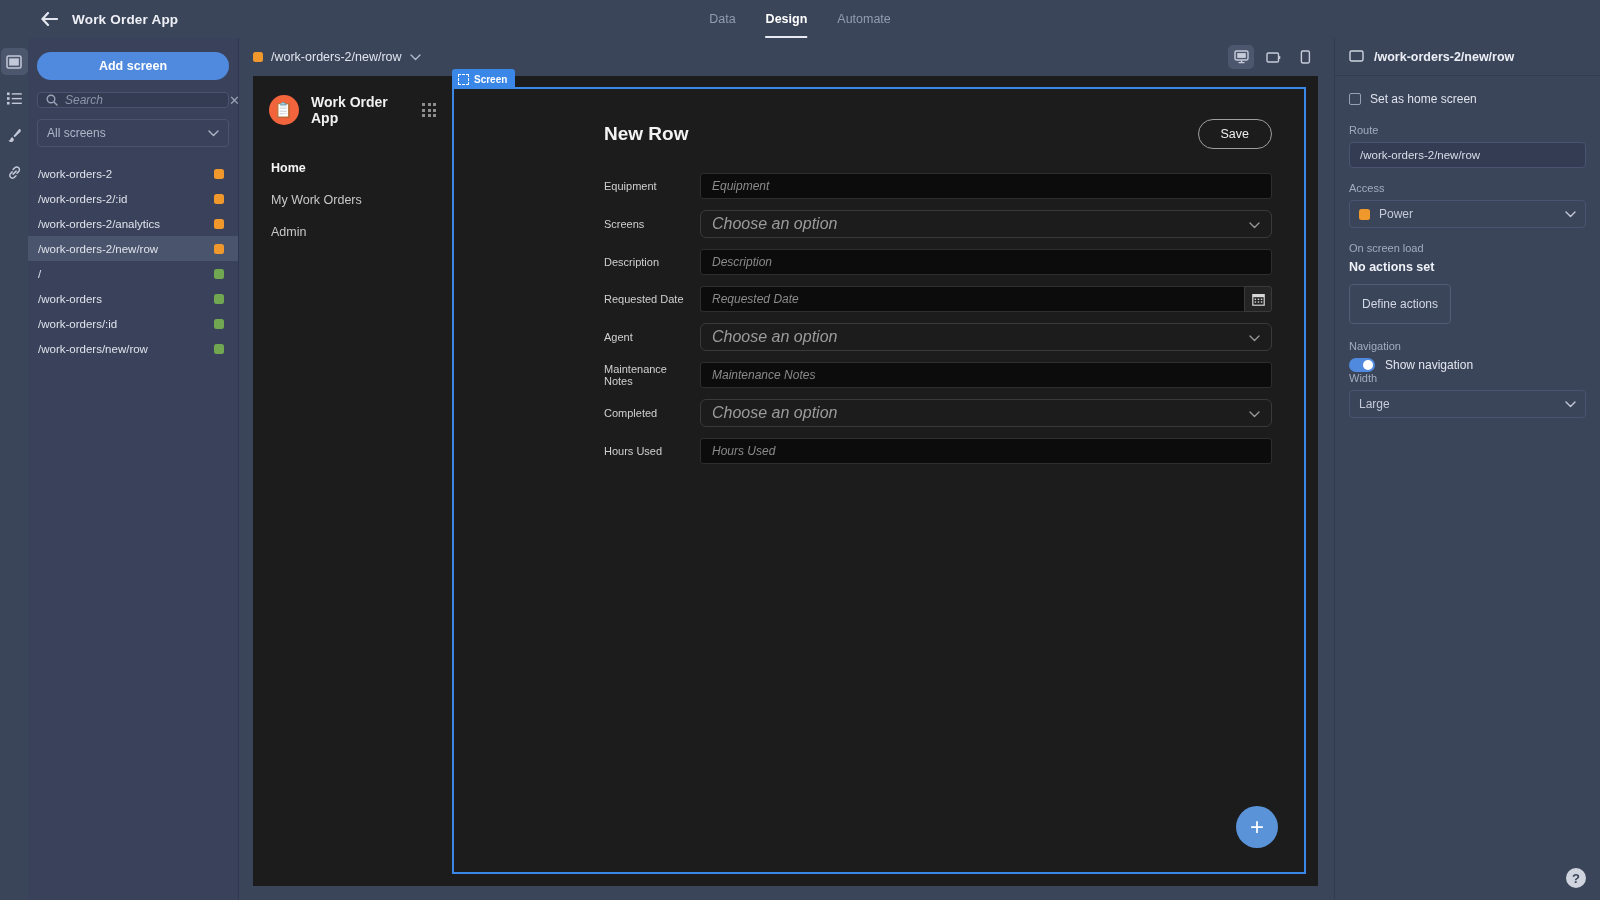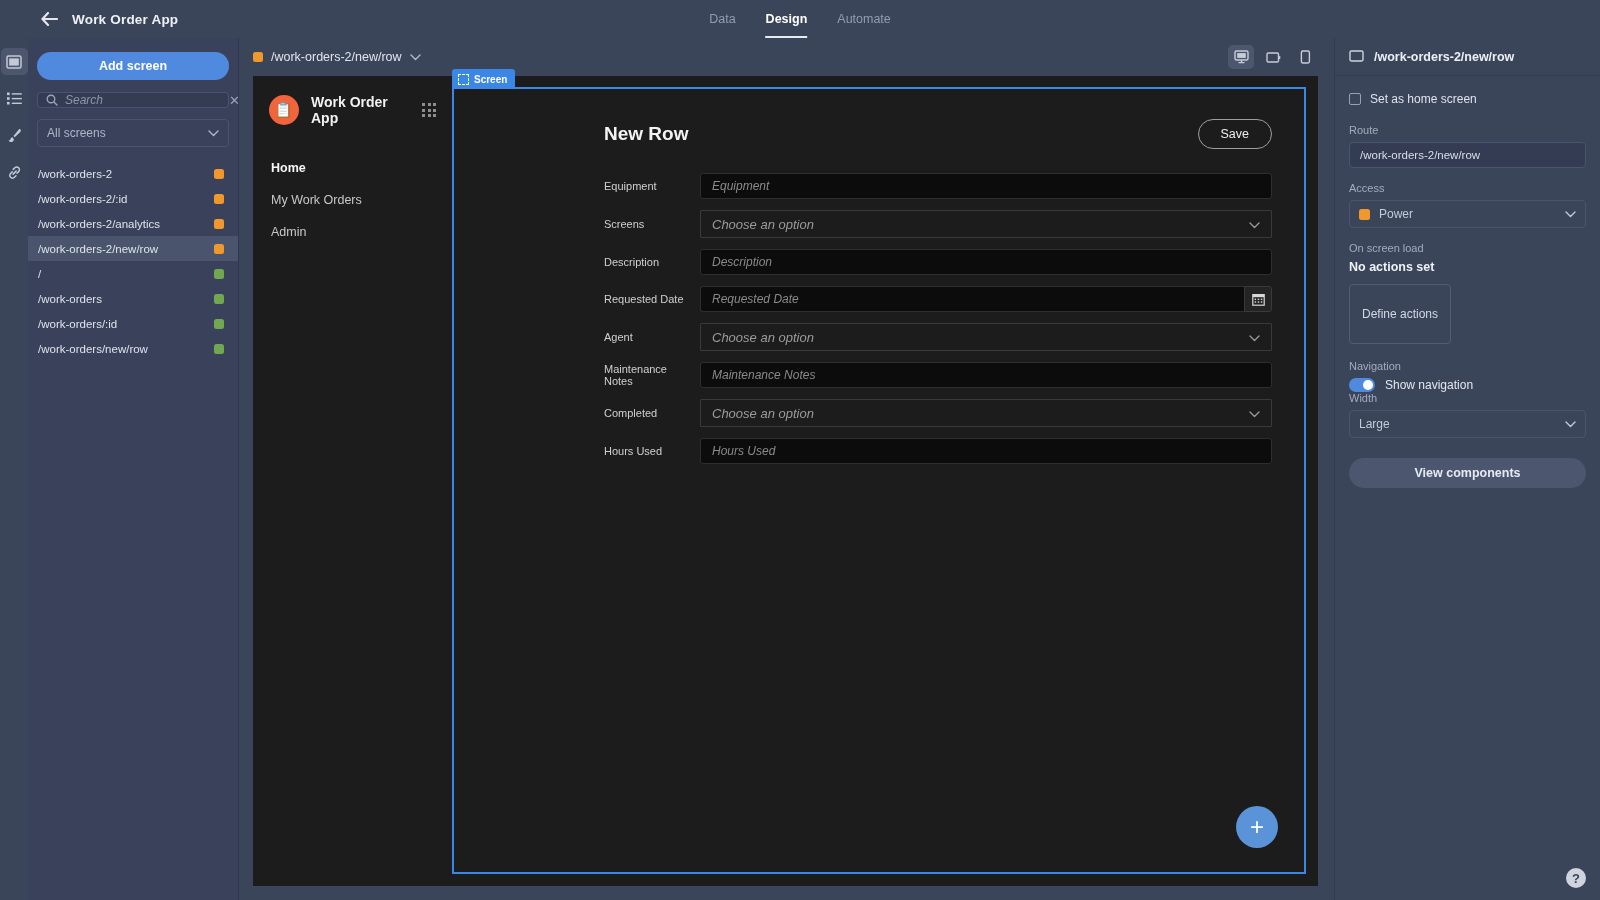--- a/index.html
+++ b/index.html
@@ -171,23 +171,23 @@
   .form-rows { padding: 24px 32px 0 150px; }
   .form-row { display: flex; align-items: center; margin-bottom: 11px; }
   .fr-label { width: 96px; min-width: 96px; color: #d0d0d0; font-size: 11px; padding-right: 10px; }
   .fr-ctrl { flex: 1; position: relative; }
   .fr-input {
     height: 26px; background: #0c0c0c; border: 1px solid #2e2e2e; border-radius: 3px;
     display: flex; align-items: center; padding: 0 11px;
     color: #8a8a8a; font-size: 12px; font-style: italic;
   }
   .fr-select {
-    height: 28px; background: transparent; border: 1px solid #3a3a3a; border-radius: 1px;
+    height: 28px; background: transparent; border: 1px solid #3a3a3a; border-radius: 6px;
     display: flex; align-items: center; justify-content: space-between; padding: 0 11px;
-    color: #9b9b9b; font-size: 13px; font-style: italic; cursor: pointer;
+    color: #9b9b9b; font-size: 16px; font-style: italic; cursor: pointer;
   }
   .fr-date { display: flex; align-items: stretch; }
   .fr-date .d-in {
     flex: 1; height: 26px; background: #0c0c0c; border: 1px solid #2e2e2e;
     border-right: none; border-radius: 3px 0 0 3px;
     display: flex; align-items: center; padding: 0 11px;
     color: #8a8a8a; font-size: 12px; font-style: italic;
   }
   .fr-date .d-btn {
     width: 28px; height: 26px; background: #242424; border: 1px solid #3a3a3a;
@@ -224,21 +224,21 @@
   }
   .rp-select {
     height: 28px; border: 1px solid #4a5470; border-radius: 4px; background: transparent;
     display: flex; align-items: center; justify-content: space-between; padding: 0 9px;
     color: #c4cada; font-size: 12px; cursor: pointer; margin-bottom: 14px;
   }
   .rps-left { display: flex; align-items: center; gap: 9px; }
   .rps-dot { width: 11px; height: 11px; border-radius: 2.5px; background: #f0982b; }
   .rp-strong { color: #eef1f7; font-size: 12.5px; font-weight: bold; margin-bottom: 10px; }
   .rp-outline-btn {
-    display: inline-flex; align-items: center; padding: 22px 12px; border: 1px solid #525c77;
+    display: inline-flex; align-items: center; padding: 12px 12px; border: 1px solid #525c77;
     border-radius: 4px; color: #d3d8e5; font-size: 12px; cursor: pointer;
     background: transparent; font-family: inherit; margin-bottom: 16px;
   }
   .rp-toggle-row { display: flex; align-items: center; gap: 10px; }
   .toggle {
     width: 26px; height: 14px; border-radius: 7px; background: #4f8ade;
     position: relative; cursor: pointer;
   }
   .toggle i {
     position: absolute; top: 2px; right: 2px; width: 10px; height: 10px;
@@ -575,19 +575,18 @@
         <div class="rp-label">Width</div>
         <div class="rp-select">
           <span>Large</span>
           <span>
             <svg width="11" height="7" viewBox="0 0 11 7" fill="none">
                 <path d="M1 1L5.5 5.5L10 1" stroke="currentColor" stroke-width="1.4" stroke-linecap="round" stroke-linejoin="round"></path>
               </svg>
           </span>
         </div>
 
-        <button class="view-comp-btn">View components</button>
       </div>
       <div class="help-fab">?</div>
     </div>
 
   </div>
 </div>
 
 </body></html>

